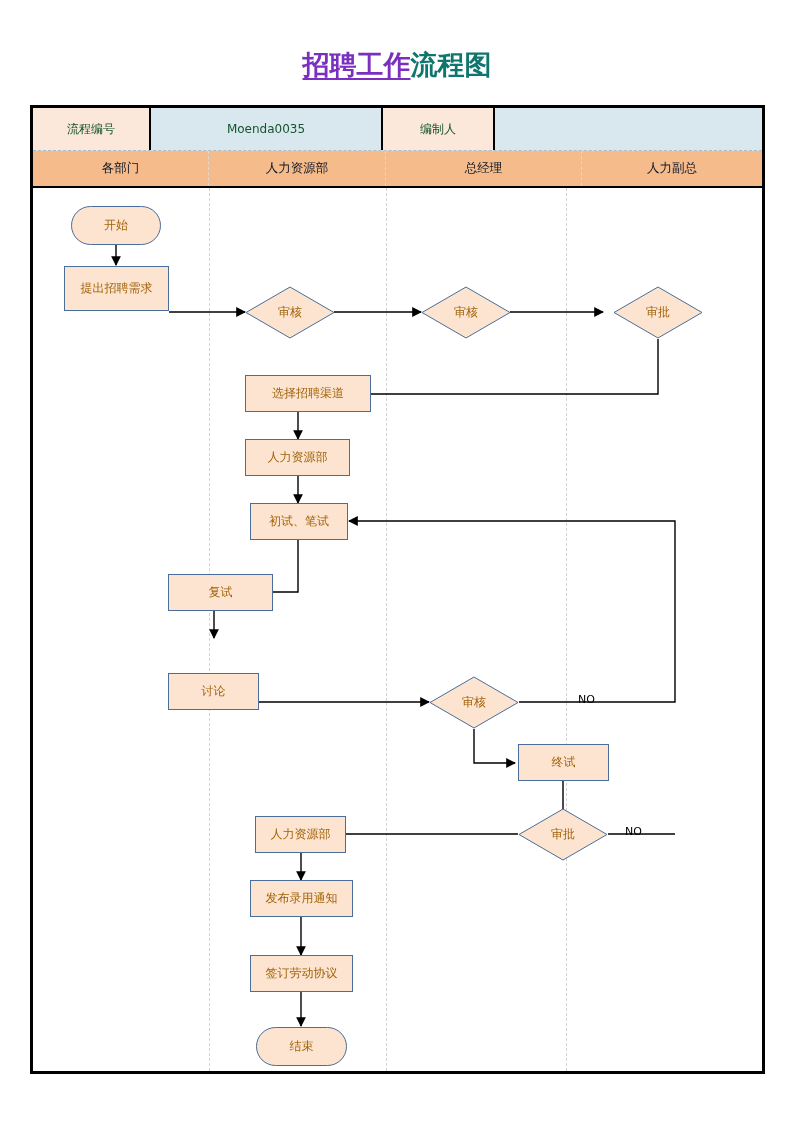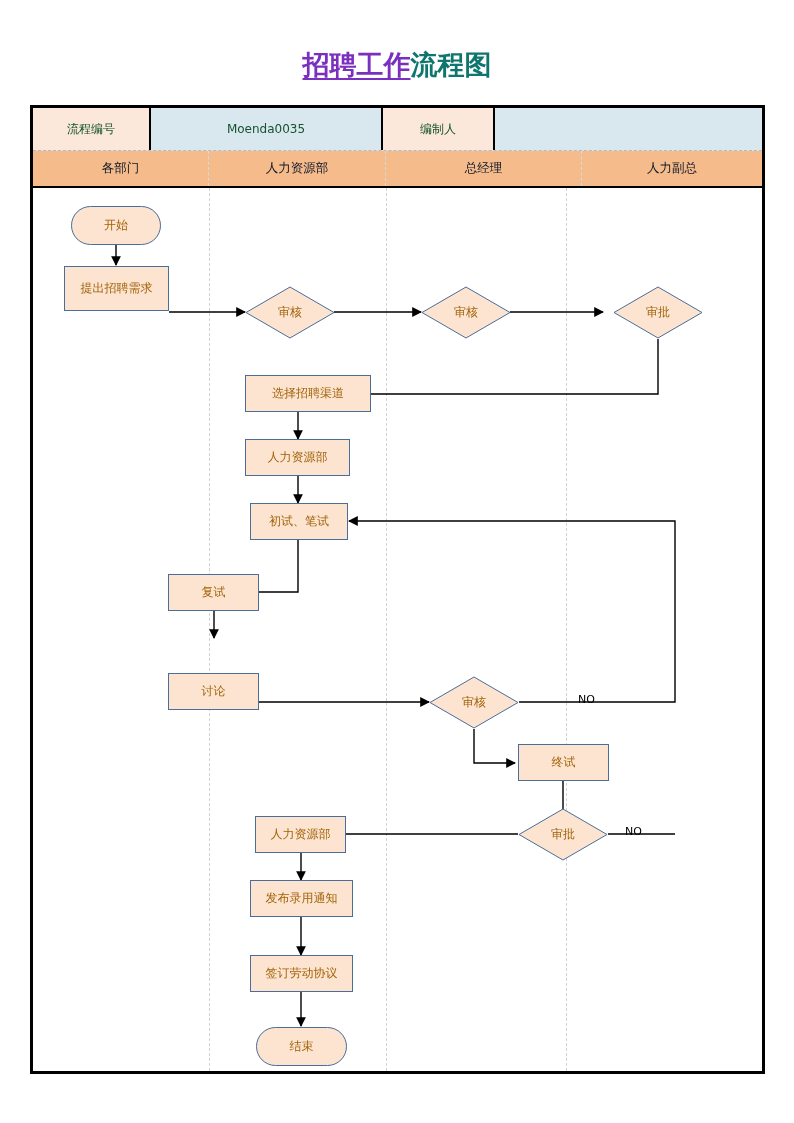--- a/index.html
+++ b/index.html
@@ -281,21 +281,21 @@
       </svg>
       <span class="dlabel">审批</span>
     </div>
 
     <div class="node" style="left:212px; top:187px; width:126px; height:37px;">选择招聘渠道</div>
 
     <div class="node" style="left:212px; top:251px; width:105px; height:37px;">人力资源部</div>
 
     <div class="node" style="left:217px; top:315px; width:98px; height:37px;">初试、笔试</div>
 
-    <div class="node" style="left:135px; top:386px; width:91px; height:37px;">复试</div>
+    <div class="node" style="left:135px; top:386px; width:105px; height:37px;">复试</div>
 
     <div class="node" style="left:135px; top:450px; width:91px; height:37px;margin-top:35px;">讨论</div>
 
     <div class="node decision" style="left:396px; top:488px; width:90px; height:53px;">
       <svg width="90" height="53" viewBox="0 0 90 53">
         <polygon points="45,1 89,26.5 45,52 1,26.5" fill="#fce4d1" stroke="#4a6d99" stroke-width="1"></polygon>
       </svg>
       <span class="dlabel">审核</span>
     </div>
 

